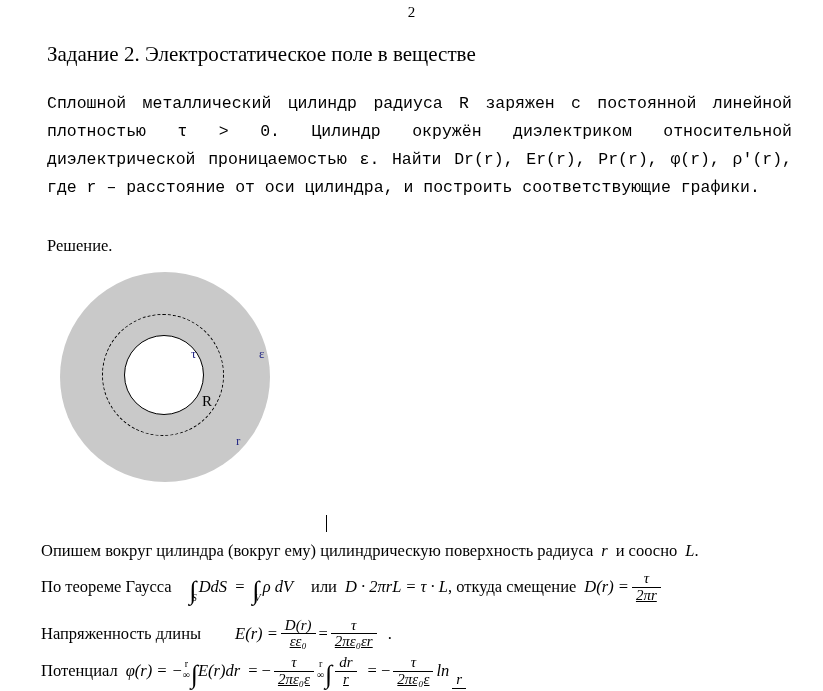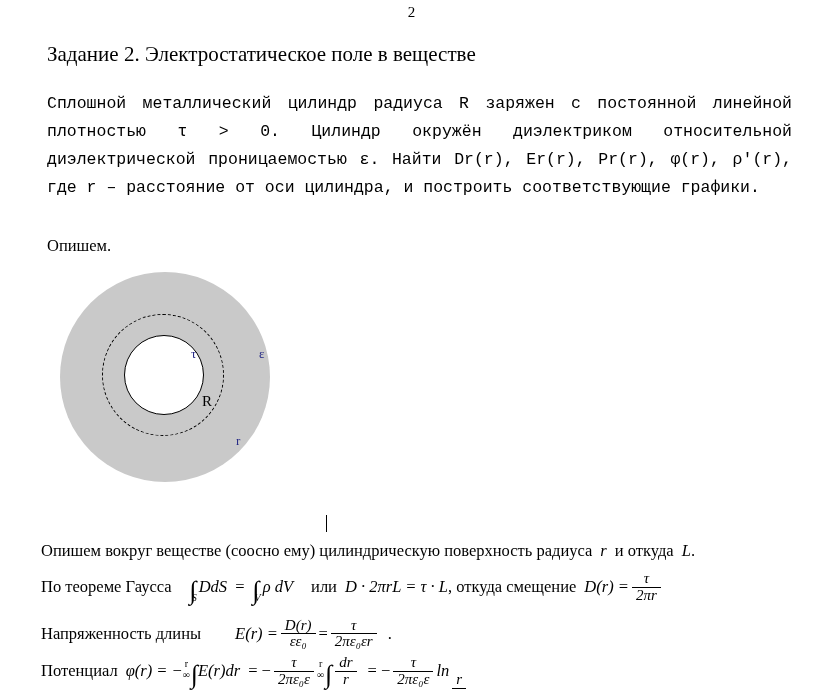--- a/index.html
+++ b/index.html
@@ -157,20 +157,21 @@
     margin: 0 3px;
   }
   .frac .num {
     display: block;
     padding: 0 4px;
     border-bottom: 1px solid #000;
   }
   .frac .den {
     display: block;
     padding: 0 4px;
+    text-decoration: underline;
   }
   .intg {
     display: inline-block;
     font-size: 26px;
     line-height: 0.7;
     vertical-align: -0.28em;
     font-family: "Liberation Serif", serif;
   }
   .intsub {
     display: inline-block;
@@ -195,39 +196,39 @@
 </head>
 <body>
 
 <div class="page">
 
   <div class="page-number">2</div>
 
   <div class="content">
     <h1 class="doc-title">Задание 2. Электростатическое поле в веществе</h1>
     <p class="body-par">Сплошной металлический цилиндр радиуса R заряжен с постоянной линейной плотностью τ &gt; 0. Цилиндр окружён диэлектриком относительной диэлектрической проницаемостью ε. Найти Dr(r), Er(r), Pr(r), φ(r), ρ'(r), где r – расстояние от оси цилиндра, и построить соответствующие графики.</p>
-    <p class="solution-label">Опишем.</p>
+    <p class="solution-label">Решение.</p>
   </div>
 
   <div class="figure">
     <div class="fig-outer"></div>
     <div class="fig-dashed"></div>
     <div class="fig-inner"></div>
     <span class="fig-label lbl-tau">τ</span>
     <span class="fig-label lbl-eps">ε</span>
     <span class="fig-label lbl-R">R</span>
     <span class="fig-label lbl-r">r</span>
   </div>
 
   <div class="caret"></div>
 
   <div class="math-block">
 
     <div class="mline">
-      <span>Опишем вокруг веществе (соосно ему)  цилиндрическую поверхность радиуса</span><span class="gap-sm"></span><span class="mi">r</span><span class="gap-sm"></span><span>и откуда</span><span class="gap-sm"></span><span class="mi">L</span><span>.</span>
+      <span>Опишем вокруг цилиндра (вокруг ему)  цилиндрическую поверхность радиуса</span><span class="gap-sm"></span><span class="mi">r</span><span class="gap-sm"></span><span>и соосно</span><span class="gap-sm"></span><span class="mi">L</span><span>.</span>
     </div>
 
     <div class="mline">
       <span>По теореме Гаусса</span><span class="gap-md"></span><span class="intg">∫</span><span class="intsub">S</span><span class="mi">DdS</span><span class="gap-sm"></span><span>=</span><span class="gap-sm"></span><span class="intg">∫</span><span class="intsub">V</span><span class="mi">ρ dV</span><span class="gap-md"></span><span>или</span><span class="gap-sm"></span><span class="mi">D · 2πrL = τ · L</span><span>, откуда смещение</span><span class="gap-sm"></span><span class="mi">D(r) =</span><span class="frac"><span class="num mi">τ</span><span class="den mi">2πr</span></span>
     </div>
 
     <div class="mline">
       <span>Напряженность длины</span><span class="gap-lg"></span><span class="mi">E(r) =</span><span class="frac"><span class="num mi">D(r)</span><span class="den mi">εε₀</span></span><span>=</span><span class="frac"><span class="num mi">τ</span><span class="den mi">2πε₀εr</span></span><span class="gap-sm"></span><span>.</span>
     </div>
 

